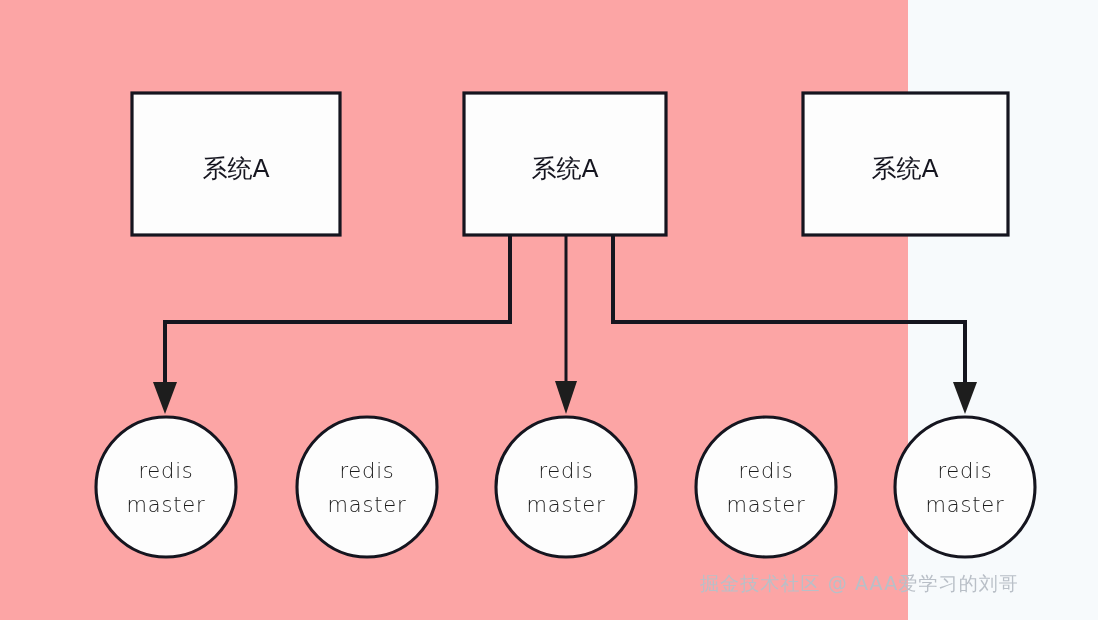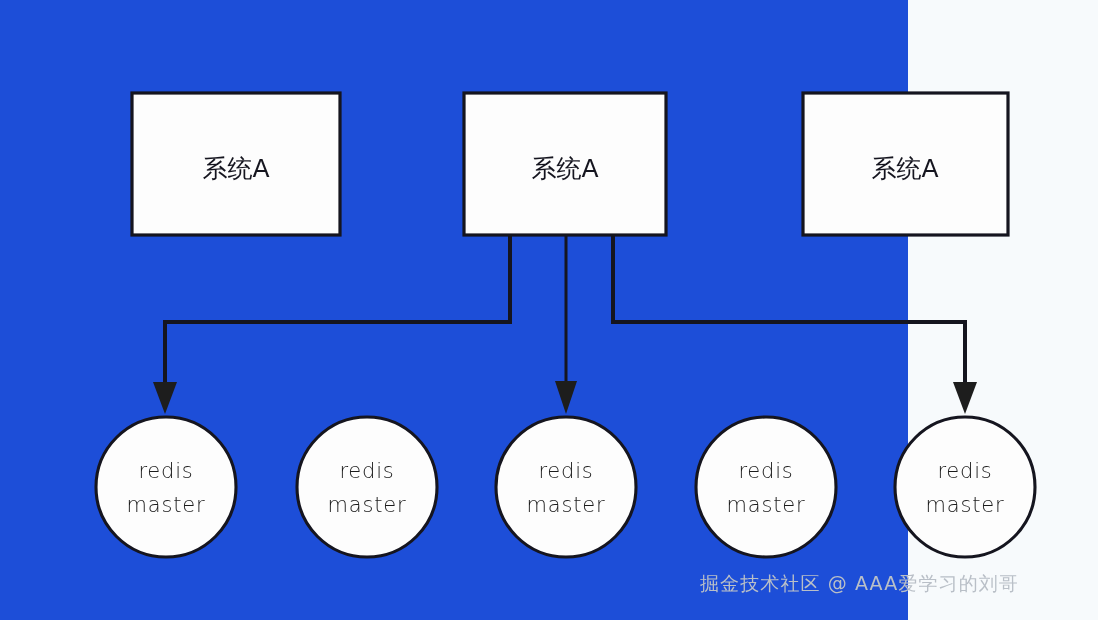--- a/index.html
+++ b/index.html
@@ -10,21 +10,21 @@
     width: 1098px;
     height: 620px;
     background: #f7fafc;
     font-family: "DejaVu Sans", "Liberation Sans", sans-serif;
     overflow: hidden;
   }
   #diagram-root {
     position: relative;
     width: 908px;
     height: 620px;
-    background: #1d4ed8;
+    background: #fca5a5;
   }
   #diagram-svg {
     position: absolute;
     left: 0;
     top: 0;
     width: 1098px;
     height: 620px;
     display: block;
   }
   .node-box-label {

